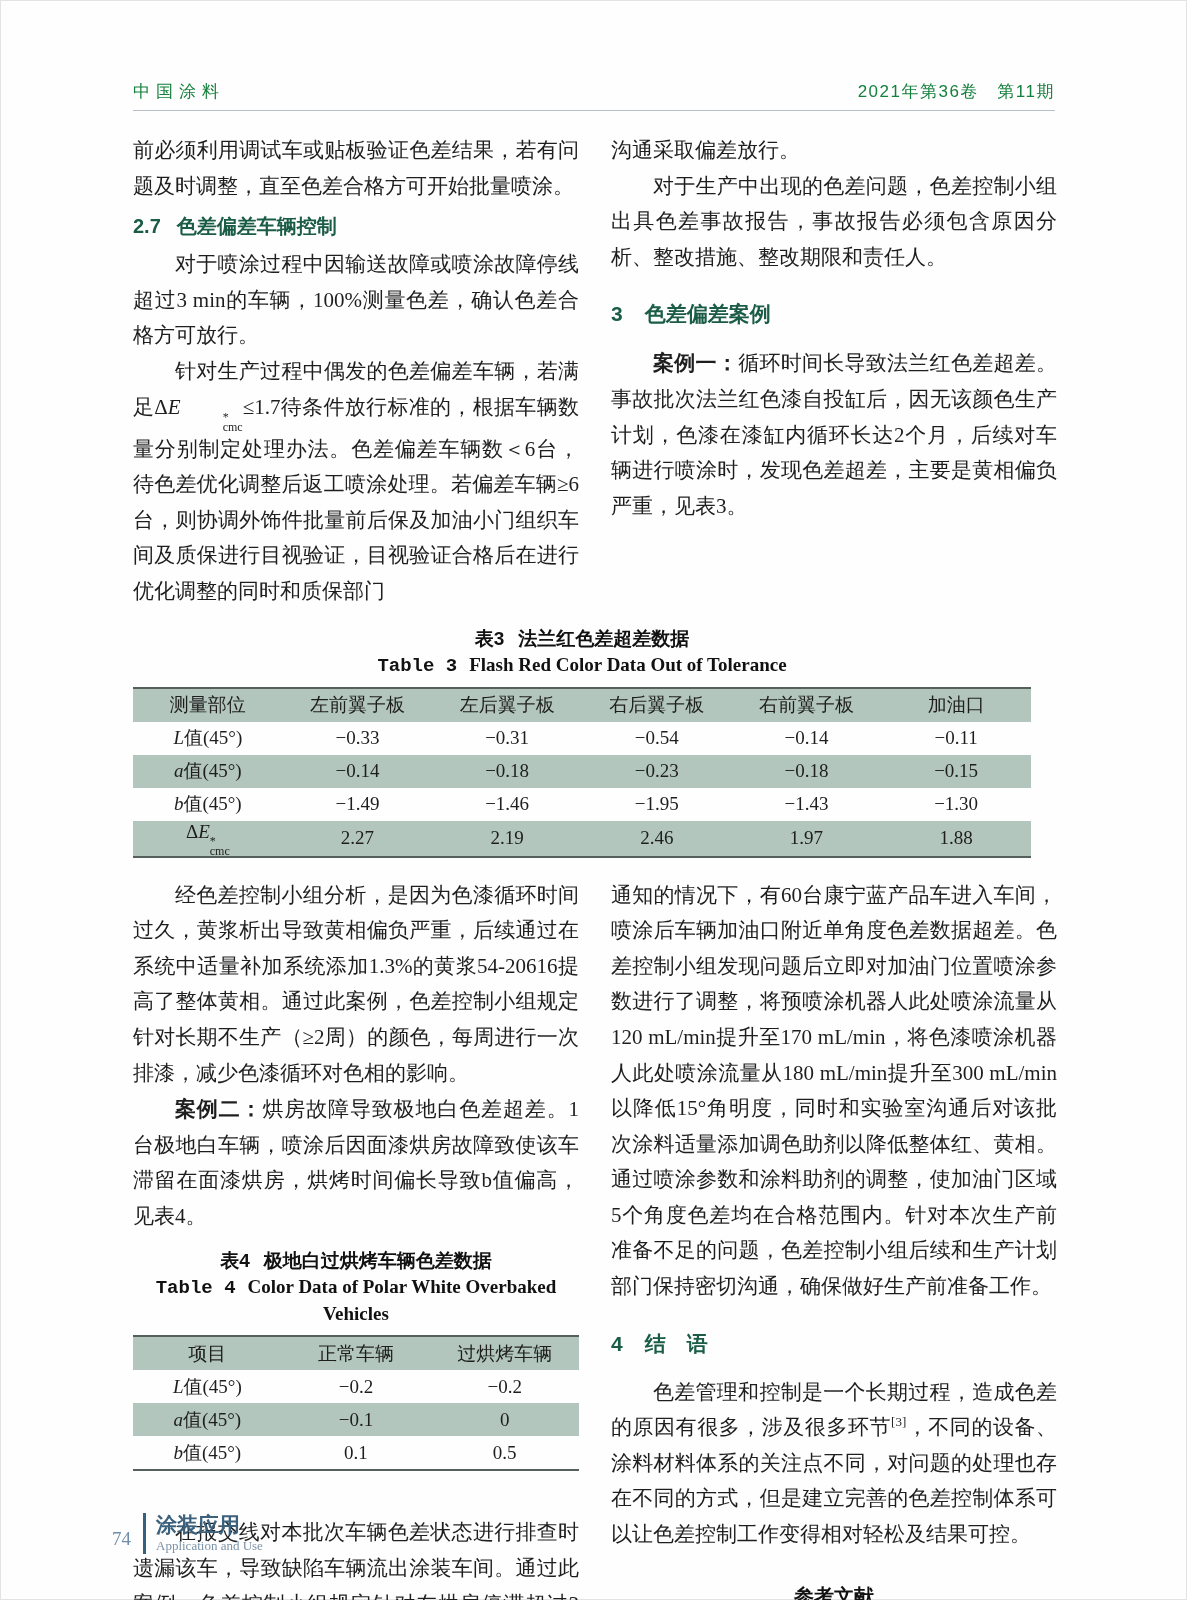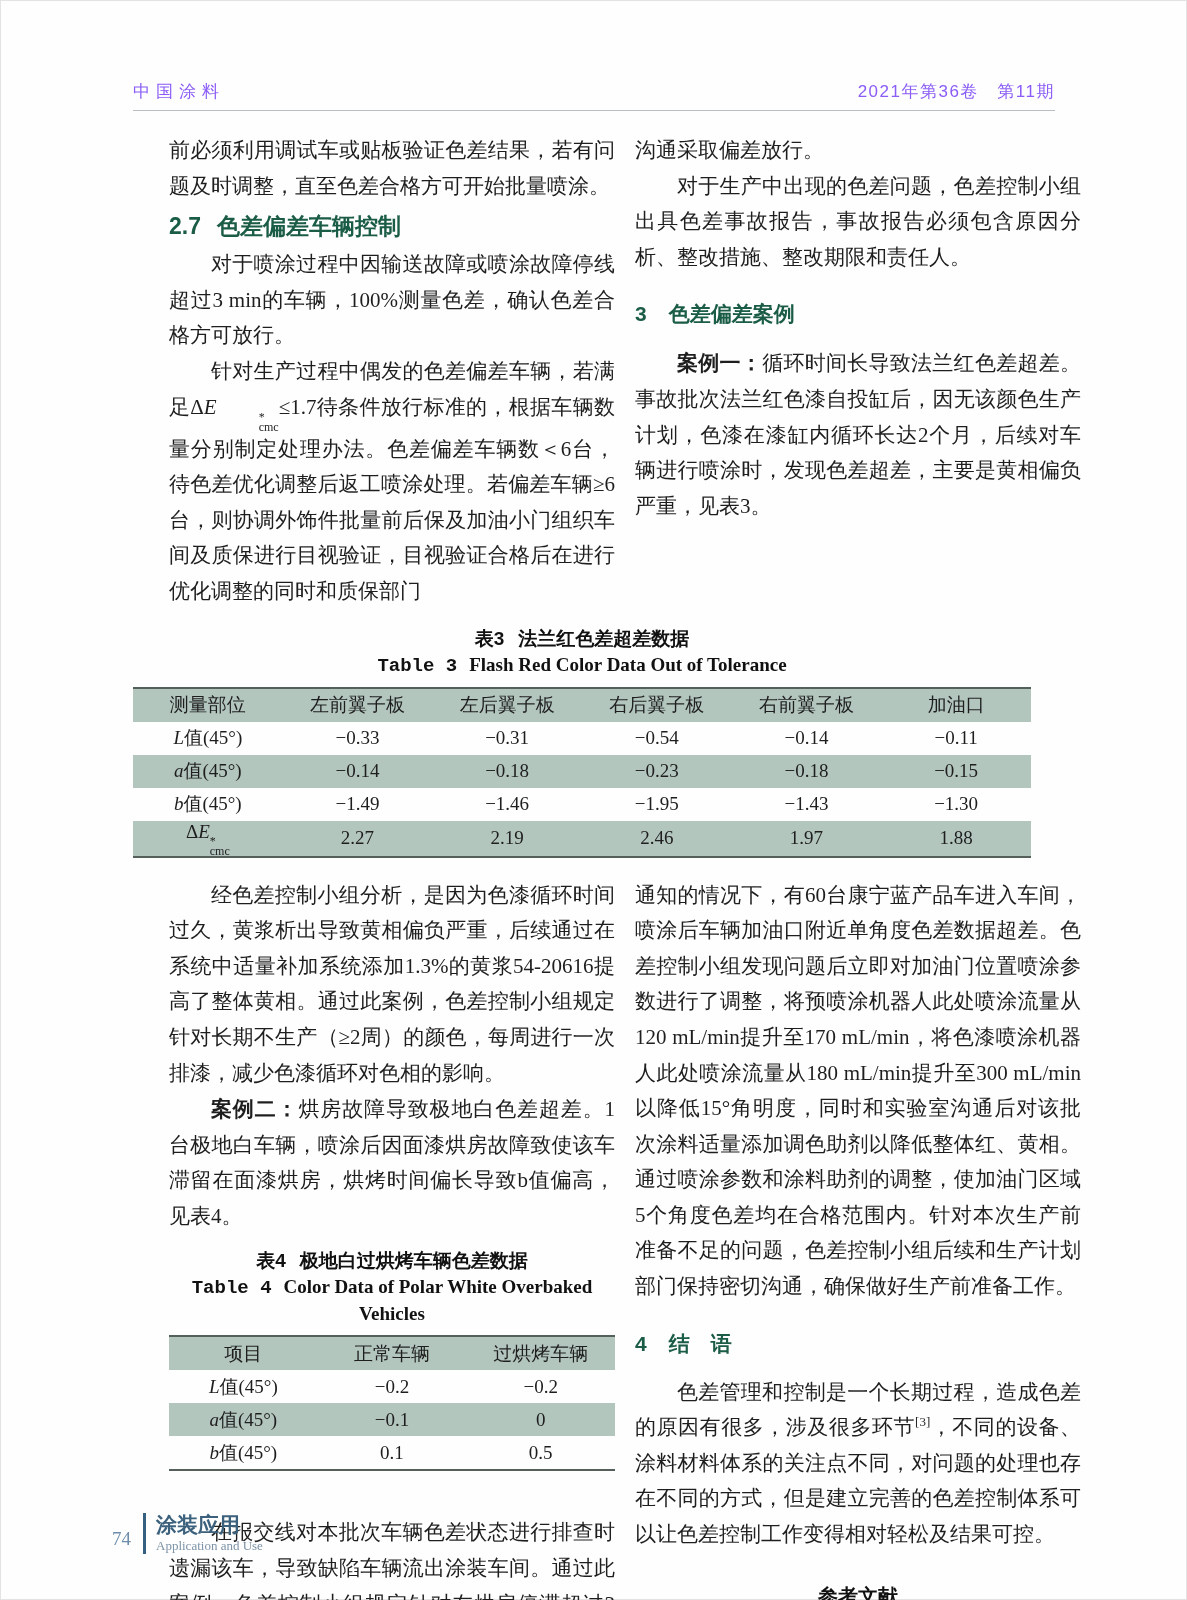--- a/index.html
+++ b/index.html
@@ -12,40 +12,40 @@
     font-family:"Liberation Serif","DejaVu Serif",serif;
     color:#1e1e1e;
     overflow:hidden;
   }
   
   .runhead{
     display:flex;justify-content:space-between;align-items:flex-end;
     margin:80px 132px 0 133px;
     padding-bottom:7px;
     border-bottom:1px solid #b9bfc5;
-    color:#8b5cf6;
+    color:#15803d;
     font-family:"Liberation Sans","DejaVu Sans",sans-serif;
     font-size:17px;
   }
   .runhead .jname{letter-spacing:6px;}
   .runhead .jissue{letter-spacing:1.5px;}
   
   .content{margin:22px 134px 0 133px;}
-  .cols{display:flex;gap:20px;margin-left:36px;}
+  .cols{display:flex;gap:32px;}
   .col{width:446px;flex:0 0 446px;}
   p.body{
     margin:0;font-size:21px;line-height:35.6px;
     text-align:justify;
   }
   p.body.indent{text-indent:2em;}
   .lead{font-family:"Liberation Sans","DejaVu Sans",sans-serif;font-weight:bold;}
   .h-sub{
     margin:5px 0 4px 0;
     font-family:"Liberation Sans","DejaVu Sans",sans-serif;
-    font-weight:bold;font-size:23px;line-height:34px;
+    font-weight:bold;font-size:20px;line-height:34px;
     color:#1a5c45;
   }
   .h-sub .hnum{margin-right:16px;}
   .h-big{
     margin:20px 0 12px 0;
     font-family:"Liberation Sans","DejaVu Sans",sans-serif;
     font-weight:bold;font-size:21px;line-height:38px;
     color:#1a5c45;
   }
   .h-big .hnum{margin-right:22px;}

